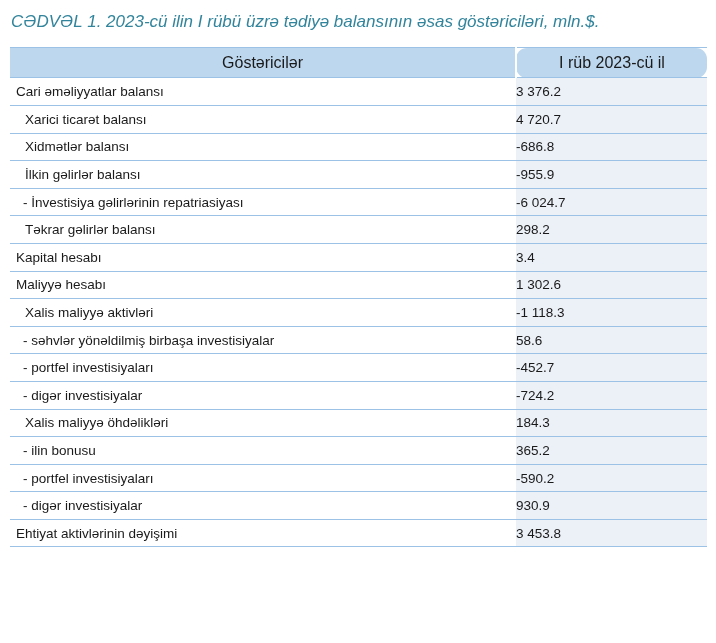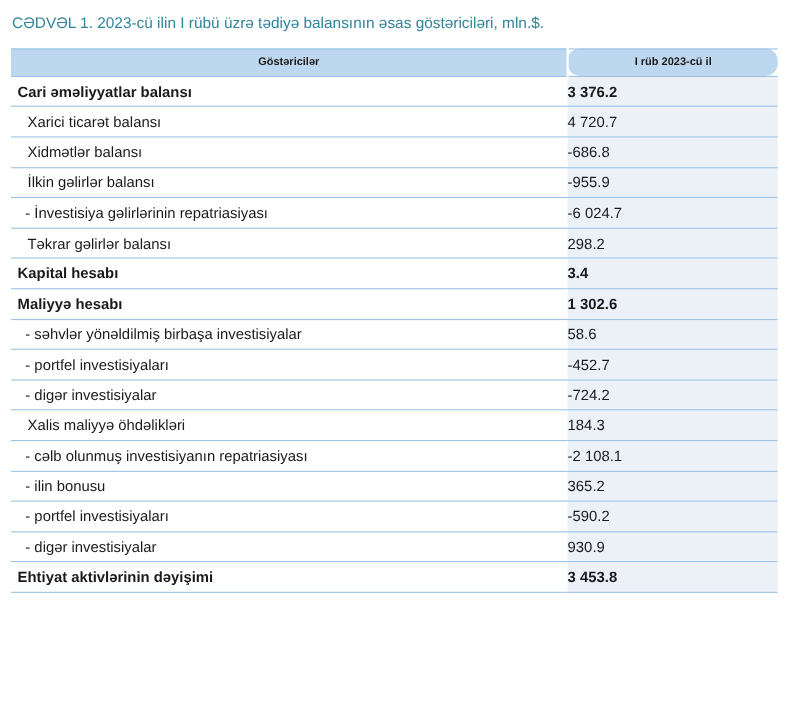--- a/index.html
+++ b/index.html
@@ -17,38 +17,39 @@
     color:var(--text-color);
     width:716px;
   }
   .page{
     width:716px;
     height:643px;
     padding:8px 9px 4px 10px;
   }
   .doc-title{
     color:var(--title-color);
-    font-size:14px;
+    font-style:italic;
+    font-size:17px;
     line-height:1.2;
     padding:4px 0 15px 1px;
   }
   table.balance{
     width:697px;
     border-collapse:collapse;
     table-layout:fixed;
     border-top:1px solid var(--row-border);
   }
   col.c-label{width:506px;}
   col.c-value{width:191px;}
   thead th{
     background:var(--header-bg);
-    font-weight:bold;
-    font-size:10px;
+    font-weight:normal;
+    font-size:16px;
     text-align:center;
-    height:25px;
+    height:30px;
     border-bottom:1px solid var(--row-border);
     padding:0 4px;
   }
   thead th.h-value{
     border-left:2px solid #ffffff;
     border-radius:11px;
   }
   tbody td{
     height:27.6px;
     font-size:13.5px;
@@ -59,21 +60,21 @@
   td.label-cell{
     text-align:left;
     padding-right:4px;
     overflow:hidden;
     white-space:nowrap;
   }
   td.value-cell{
     text-align:left;
     background:var(--value-bg);
   }
-  tr.row-bold td{font-weight:bold;}
+  tr.row-bold td{font-weight:normal;}
   tr.row-italic td{}
   tr.row-bold td.label-cell{padding-left:6px;}
   tr.row-normal td.label-cell{padding-left:15px;}
   tr.row-italic td.label-cell{padding-left:13px;}
   tr.last-row td{border-bottom:2.5px solid var(--outer-border);}
 </style>
 </head>
 <body>
 
 <div class="page">
@@ -116,39 +117,39 @@
           <td class="value-cell">298.2</td>
         </tr>
         <tr class="row-bold">
           <td class="label-cell">Kapital hesabı</td>
           <td class="value-cell">3.4</td>
         </tr>
         <tr class="row-bold">
           <td class="label-cell">Maliyyə hesabı</td>
           <td class="value-cell">1 302.6</td>
         </tr>
+        <tr class="row-normal">
+          <td class="label-cell">Xalis maliyyə aktivləri</td>
+          <td class="value-cell">-1 118.3</td>
+        </tr>
         <tr class="row-italic">
           <td class="label-cell">- səhvlər yönəldilmiş birbaşa investisiyalar</td>
           <td class="value-cell">58.6</td>
         </tr>
         <tr class="row-italic">
           <td class="label-cell">- portfel investisiyaları</td>
           <td class="value-cell">-452.7</td>
         </tr>
         <tr class="row-italic">
           <td class="label-cell">- digər investisiyalar</td>
           <td class="value-cell">-724.2</td>
         </tr>
         <tr class="row-normal">
           <td class="label-cell">Xalis maliyyə öhdəlikləri</td>
           <td class="value-cell">184.3</td>
-        </tr>
-        <tr class="row-italic">
-          <td class="label-cell">- cəlb olunmuş investisiyanın repatriasiyası</td>
-          <td class="value-cell">-2 108.1</td>
         </tr>
         <tr class="row-italic">
           <td class="label-cell">- ilin bonusu</td>
           <td class="value-cell">365.2</td>
         </tr>
         <tr class="row-italic">
           <td class="label-cell">- portfel investisiyaları</td>
           <td class="value-cell">-590.2</td>
         </tr>
         <tr class="row-italic">

